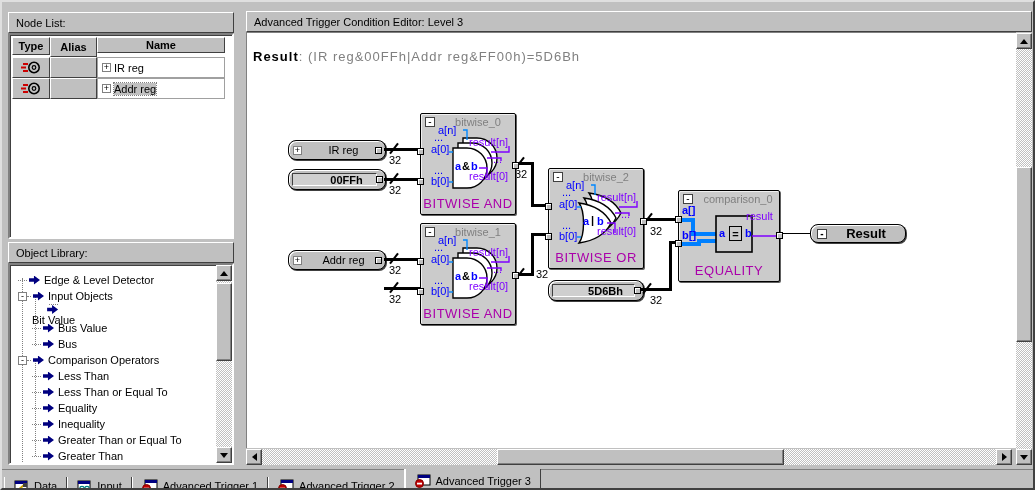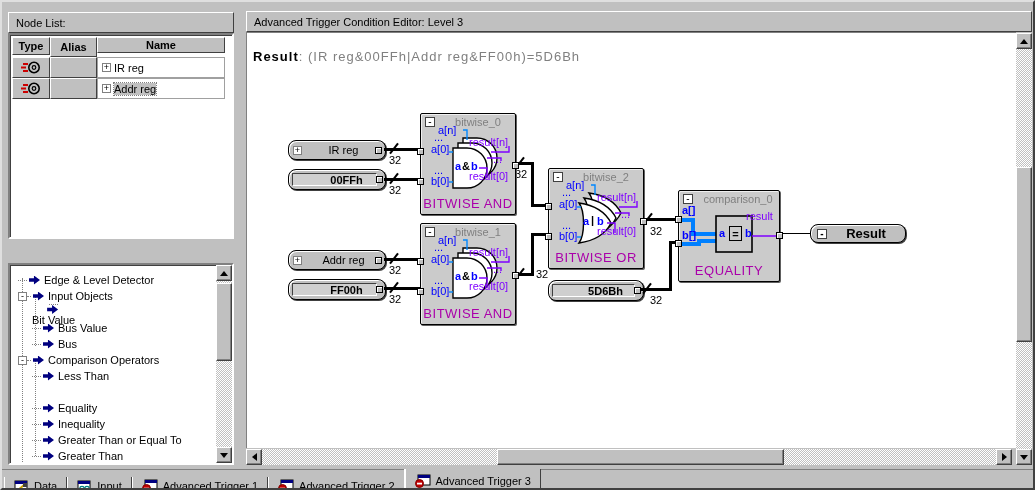--- a/index.html
+++ b/index.html
@@ -124,20 +124,23 @@
         </div>
         <div class="nl-cell" style="width:47px;height:21px;"></div>
         <div class="nl-namecell" style="width:128px;height:21px;gap:3px;">
           <span class="expbox">+</span>
           <span class="hl">Addr reg</span>
         </div>
       </div>
     </div>
   </div>
 
+  <div class="bar3d" style="left:6px;top:240px;width:226px;height:21px;">
+    <span>Object Library:</span>
+  </div>
   <div class="sunken" style="left:6px;top:261px;width:226px;height:202px;overflow:hidden;">
     <div style="position:absolute;left:4px;top:3px;right:18px;bottom:0;overflow:hidden;">
       <div class="dotv" style="left:8px;top:10px;height:192px;"></div>
       <div class="dotv" style="left:21px;top:28px;height:50px;"></div>
       <div class="dotv" style="left:21px;top:92px;height:96px;"></div>
 
       <div class="treerow" style="left:4px;top:4px;">
         <span class="stub"></span>
         <span class="navy-arrow"></span>
         <span>Edge &amp; Level Detector</span>
@@ -167,20 +170,25 @@
         <span class="expbox">-</span>
         <span class="stub" style="width:4px;"></span>
         <span class="navy-arrow"></span>
         <span>Comparison Operators</span>
       </div>
       <div class="treerow" style="left:18px;top:100px;">
         <span class="stub"></span>
         <span class="navy-arrow"></span>
         <span>Less Than</span>
       </div>
+      <div class="treerow" style="left:18px;top:116px;">
+        <span class="stub"></span>
+        <span class="navy-arrow"></span>
+        <span>Less Than or Equal To</span>
+      </div>
       <div class="treerow" style="left:18px;top:132px;">
         <span class="stub"></span>
         <span class="navy-arrow"></span>
         <span>Equality</span>
       </div>
       <div class="treerow" style="left:18px;top:148px;">
         <span class="stub"></span>
         <span class="navy-arrow"></span>
         <span>Inequality</span>
       </div>
@@ -221,24 +229,20 @@
       <span class="port" style="right:3px;top:6px;"></span>
     </div>
     <div class="valbox" style="left:41px;top:136px;width:98px;height:21px;">
       <span class="valfield">00FFh</span>
       <span class="port" style="right:2px;top:6px;"></span>
     </div>
     <div class="sigbox" style="left:41px;top:217px;width:98px;height:20px;">
       <span class="expbox" style="margin-left:4px;">+</span>
       <span class="lbl">Addr reg</span>
       <span class="port" style="right:3px;top:6px;"></span>
-    </div>
-    <div class="valbox" style="left:41px;top:246px;width:98px;height:21px;">
-      <span class="valfield">FF00h</span>
-      <span class="port" style="right:2px;top:6px;"></span>
     </div>
     <div class="valbox" style="left:301px;top:247px;width:96px;height:21px;">
       <span class="valfield">5D6Bh</span>
       <span class="port" style="right:2px;top:6px;"></span>
     </div>
 
     <div class="wire" style="left:137px;top:115px;width:39px;height:3px;"></div>
     <div class="wire" style="left:137px;top:145px;width:39px;height:3px;"></div>
     <div class="wire" style="left:137px;top:225px;width:39px;height:3px;"></div>
     <div class="wire" style="left:137px;top:254px;width:39px;height:3px;"></div>

